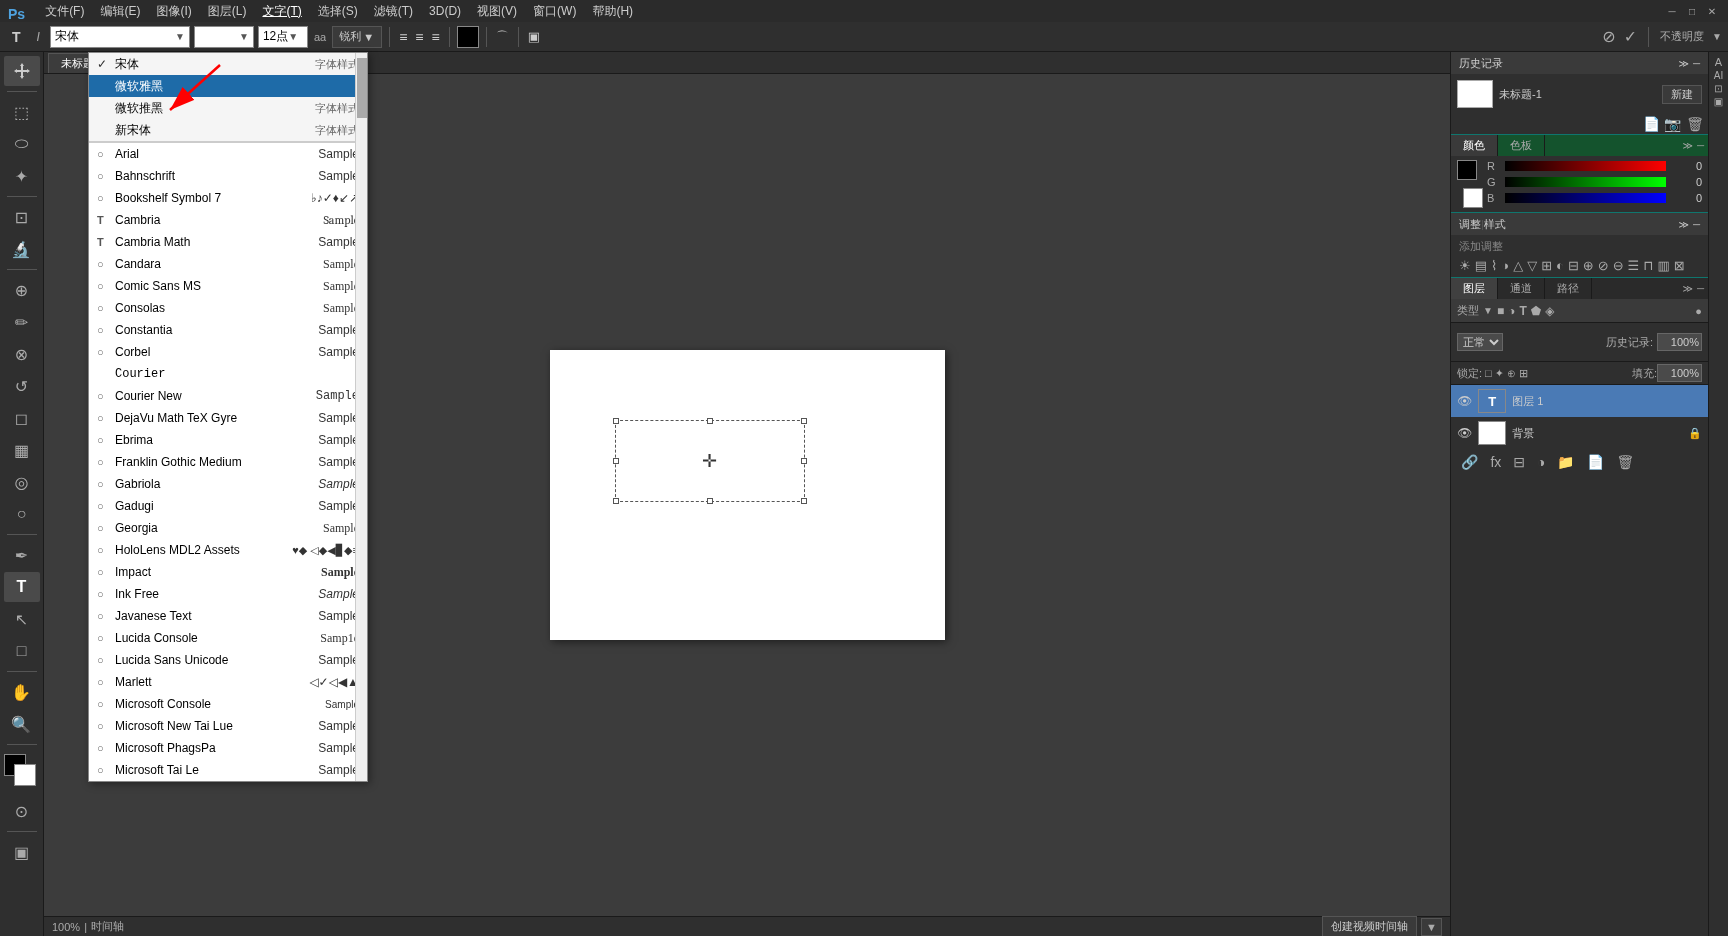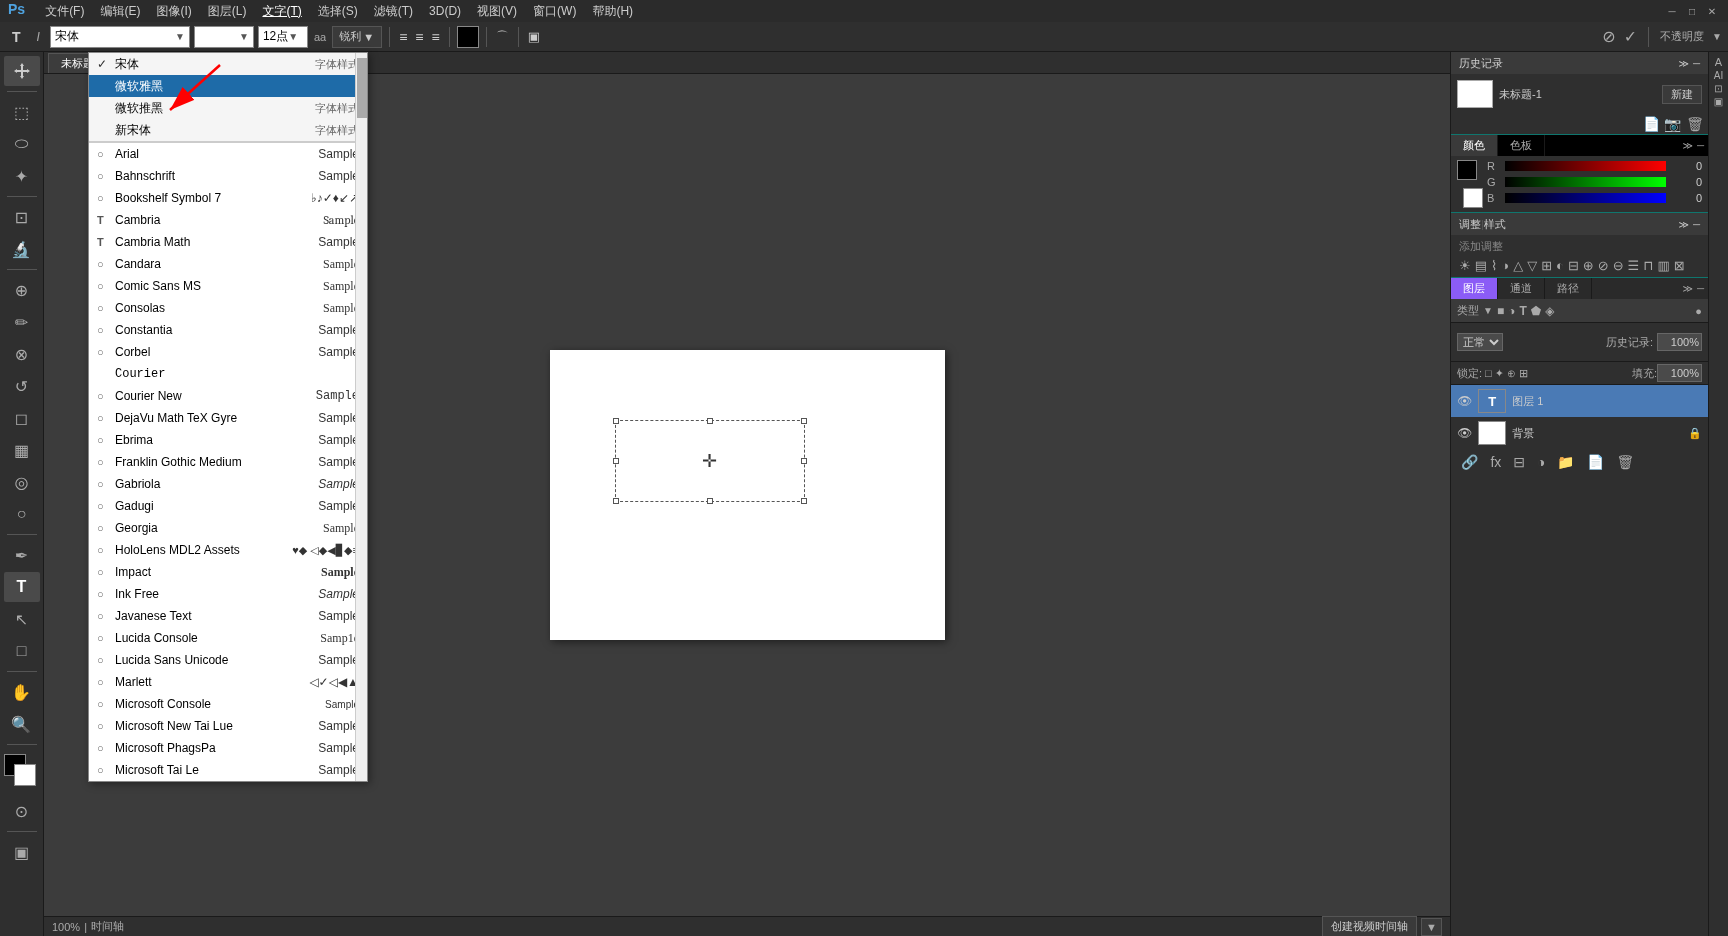--- a/index.html
+++ b/index.html
@@ -1,20 +1,20 @@
 <!DOCTYPE html>
 <html><head>
   <meta charset="utf-8">
   <style>
     * { margin: 0; padding: 0; box-sizing: border-box; }
     body { background: #3c3c3c; font-family: 'Microsoft YaHei', Arial, sans-serif; font-size: 12px; color: #ccc; width: 1728px; height: 936px; overflow: hidden; position: relative; }
 
     
     .title-bar { background: #2b2b2b; height: 22px; display: flex; align-items: center; justify-content: space-between; padding: 0 8px; }
-    .title-bar-left { display: flex; align-items: flex-start; gap: 4px; }
+    .title-bar-left { display: flex; align-items: flex-end; gap: 4px; }
     .ps-logo { color: #4fa3e0; font-weight: bold; font-size: 14px; margin-right: 8px; }
     .menu-bar { display: flex; align-items: center; }
     .menu-item { padding: 2px 8px; font-size: 12px; color: #ccc; cursor: pointer; white-space: nowrap; }
     .title-bar-right { display: flex; gap: 4px; }
     .win-btn { width: 16px; height: 16px; display: flex; align-items: center; justify-content: center; font-size: 10px; cursor: pointer; color: #aaa; }
 
     
     .options-bar { background: #2f2f2f; height: 30px; display: flex; align-items: center; padding: 0 6px; gap: 4px; border-bottom: 1px solid #1a1a1a; }
     .tool-option-btn { background: #3a3a3a; border: 1px solid #555; color: #ccc; padding: 2px 6px; font-size: 11px; cursor: pointer; height: 22px; display: flex; align-items: center; }
     .font-family-box { background: #fff; border: 1px solid #888; color: #000; padding: 1px 4px; font-size: 12px; height: 22px; width: 140px; display: flex; align-items: center; justify-content: space-between; cursor: pointer; position: relative; }
@@ -56,41 +56,41 @@
     
     .right-panels { width: 258px; background: #2f2f2f; border-left: 1px solid #1a1a1a; display: flex; flex-direction: column; }
 
     
     .panel { border-bottom: 1px solid #0f766e; }
     .panel-header { background: #3a3a3a; height: 22px; display: flex; align-items: center; padding: 0 8px; font-size: 11px; color: #ccc; justify-content: space-between; cursor: pointer; }
     .panel-content { padding: 4px; }
 
     
     .color-panel { }
-    .color-tabs { display: flex; background: #000000; }
+    .color-tabs { display: flex; background: #14532d; }
     .color-tab { padding: 3px 12px; font-size: 11px; color: #aaa; cursor: pointer; border-right: 1px solid #1a1a1a; }
     .color-tab.active { background: #3a3a3a; color: #fff; }
     .color-row { display: flex; align-items: center; gap: 6px; margin-bottom: 4px; }
     .color-label { font-size: 11px; color: #aaa; width: 12px; }
     .slider-r { background: linear-gradient(to right, #000, #ff0000); height: 10px; }
     .slider-g { background: linear-gradient(to right, #000, #00ff00); height: 10px; }
     .slider-b { background: linear-gradient(to right, #000, #0000ff); height: 10px; }
     .color-value { width: 30px; font-size: 11px; color: #ccc; text-align: right; }
 
     
     .adj-panel { }
     .adj-header { background: #3a3a3a; height: 22px; display: flex; align-items: center; padding: 0 8px; font-size: 11px; color: #ccc; justify-content: space-between; }
     .adj-content { padding: 4px 8px; }
     .adj-icons { display: flex; gap: 4px; flex-wrap: wrap; }
 
     
     .layers-panel { flex: 1; display: flex; flex-direction: column; }
     .layers-tabs { display: flex; background: #2a2a2a; }
     .layers-tab { padding: 3px 12px; font-size: 11px; color: #aaa; cursor: pointer; border-right: 1px solid #1a1a1a; }
-    .layers-tab.active { background: #8b5cf6; color: #fff; }
+    .layers-tab.active { background: #404040; color: #fff; }
     .layers-search { background: #3a3a3a; padding: 4px 6px; display: flex; gap: 4px; align-items: center; }
     .layers-filter-icons { display: flex; gap: 4px; }
     .layer-item { display: flex; align-items: center; gap: 6px; padding: 3px 6px; height: 32px; cursor: pointer; }
     .layer-item.active { background: #4a7ab5; }
     .layer-eye { font-size: 12px; cursor: pointer; }
     .layer-thumb { width: 28px; height: 24px; border: 1px solid #888; display: flex; align-items: center; justify-content: center; font-size: 14px; }
     .layer-thumb.text-layer { background: #4a7ab5; color: #fff; }
     .layer-thumb.bg-layer { background: #fff; }
     .layer-name { font-size: 11px; color: #ccc; flex: 1; }
     .layer-lock { font-size: 11px; color: #888; }

